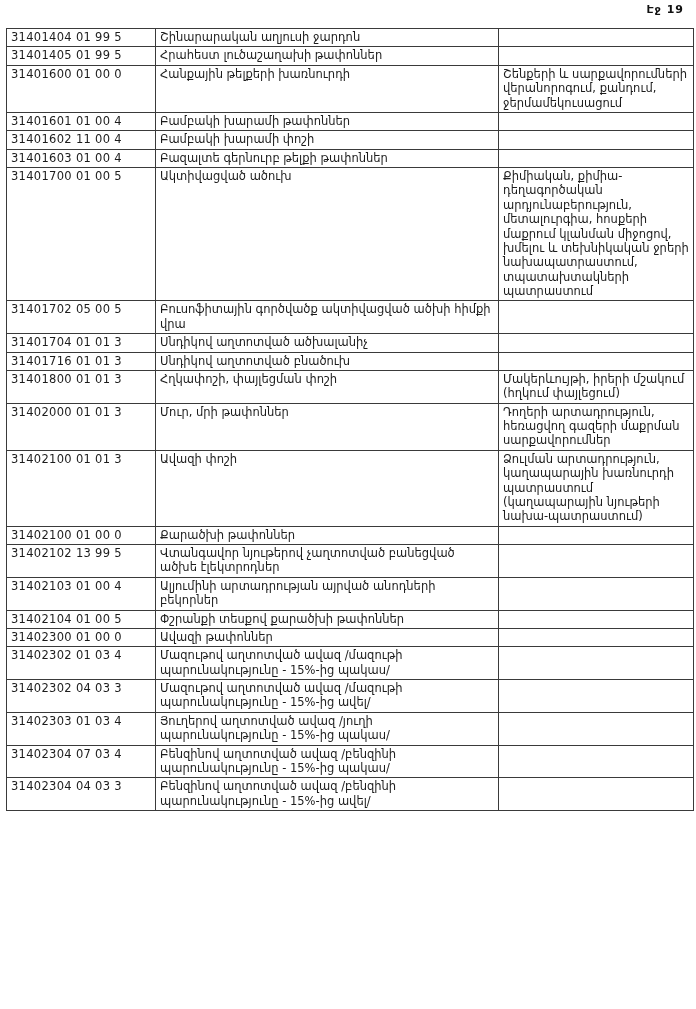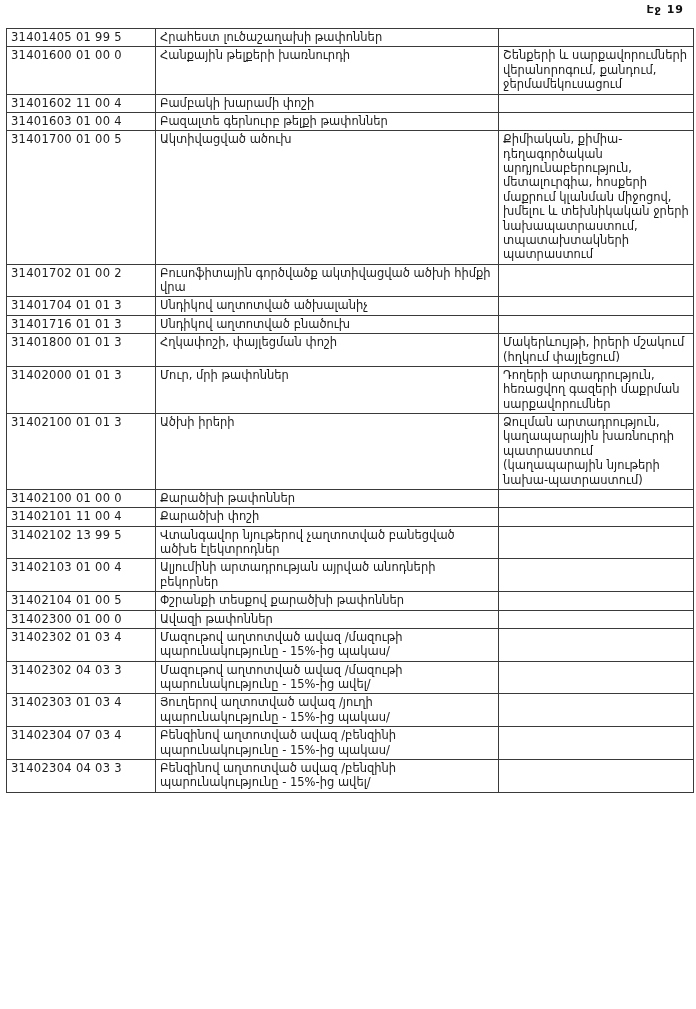--- a/index.html
+++ b/index.html
@@ -60,46 +60,56 @@
 </style>
 </head>
 <body>
 
 <div class="page">
   <div class="page-header">Էջ 19</div>
 
   <table class="waste-table">
     <tbody id="table-body">
         <tr>
+          <td class="code">31401404 01 99 5</td>
+          <td class="description">Շինարարական աղյուսի ջարդոն</td>
+          <td class="note"></td>
+        </tr>
+        <tr>
           <td class="code">31401405 01 99 5</td>
           <td class="description">Հրահեստ լուծաշաղախի թափոններ</td>
           <td class="note"></td>
         </tr>
         <tr>
           <td class="code">31401600 01 00 0</td>
           <td class="description">Հանքային թելքերի խառնուրդի</td>
           <td class="note">Շենքերի և սարքավորումների վերանորոգում, քանդում, ջերմամեկուսացում</td>
+        </tr>
+        <tr>
+          <td class="code">31401601 01 00 4</td>
+          <td class="description">Բամբակի խարամի թափոններ</td>
+          <td class="note"></td>
         </tr>
         <tr>
           <td class="code">31401602 11 00 4</td>
           <td class="description">Բամբակի խարամի փոշի</td>
           <td class="note"></td>
         </tr>
         <tr>
           <td class="code">31401603 01 00 4</td>
           <td class="description">Բազալտե գերնուրբ թելքի թափոններ</td>
           <td class="note"></td>
         </tr>
         <tr>
           <td class="code">31401700 01 00 5</td>
           <td class="description">Ակտիվացված ածուխ</td>
           <td class="note">Քիմիական, քիմիա-դեղագործական արդյունաբերություն, մետալուրգիա, հոսքերի մաքրում կլանման միջոցով, խմելու և տեխնիկական ջրերի նախապատրաստում, տպատախտակների պատրաստում</td>
         </tr>
         <tr>
-          <td class="code">31401702 01 00 2</td>
+          <td class="code">31401702 05 00 5</td>
           <td class="description">Բուսոֆիտային գործվածք ակտիվացված ածխի հիմքի վրա</td>
           <td class="note"></td>
         </tr>
         <tr>
           <td class="code">31401704 01 01 3</td>
           <td class="description">Սնդիկով աղտոտված ածխալանիչ</td>
           <td class="note"></td>
         </tr>
         <tr>
           <td class="code">31401716 01 01 3</td>
@@ -111,31 +121,26 @@
           <td class="description">Հղկափոշի, փայլեցման փոշի</td>
           <td class="note">Մակերևույթի, իրերի մշակում (հղկում փայլեցում)</td>
         </tr>
         <tr>
           <td class="code">31402000 01 01 3</td>
           <td class="description">Մուր,  մրի թափոններ</td>
           <td class="note">Դողերի արտադրություն, հեռացվող գազերի մաքրման սարքավորումներ</td>
         </tr>
         <tr>
           <td class="code">31402100 01 01 3</td>
-          <td class="description">Ածխի իրերի</td>
+          <td class="description">Ավազի փոշի</td>
           <td class="note">Ձուլման արտադրություն, կաղապարային խառնուրդի պատրաստում (կաղապարային նյութերի նախա-պատրաստում)</td>
         </tr>
         <tr>
           <td class="code">31402100 01 00 0</td>
           <td class="description">Քարածխի թափոններ</td>
-          <td class="note"></td>
-        </tr>
-        <tr>
-          <td class="code">31402101 11 00 4</td>
-          <td class="description">Քարածխի փոշի</td>
           <td class="note"></td>
         </tr>
         <tr>
           <td class="code">31402102 13 99 5</td>
           <td class="description">Վտանգավոր նյութերով չաղտոտված բանեցված ածխե էլեկտրոդներ</td>
           <td class="note"></td>
         </tr>
         <tr>
           <td class="code">31402103 01 00 4</td>
           <td class="description">Ալյումինի արտադրության այրված անոդների բեկորներ</td>

